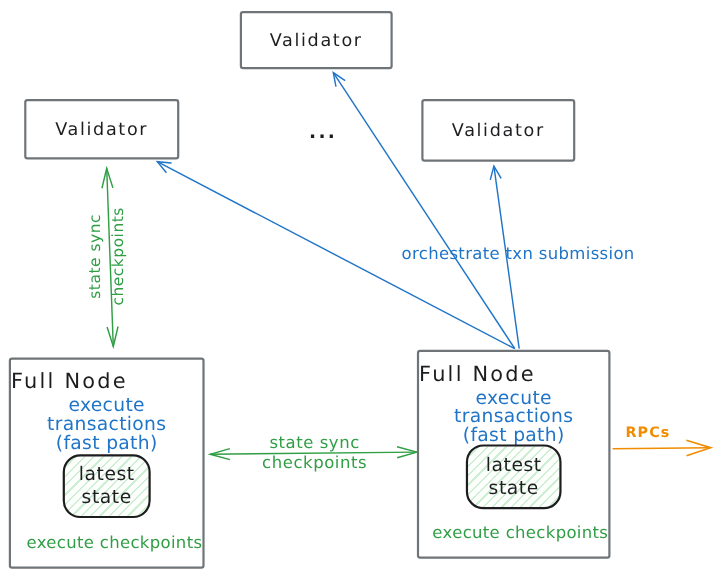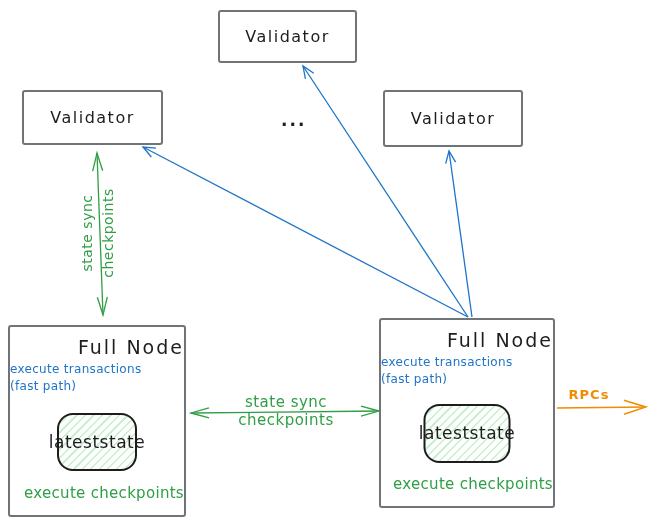--- a/index.html
+++ b/index.html
@@ -23,30 +23,30 @@
   .box{
     position:absolute;background:#fff;border:2px solid var(--c-box_border);
     border-radius:3px;box-sizing:border-box;
   }
   .validator{display:flex;align-items:center;justify-content:center;
     font-size:16px;letter-spacing:1.5px;}
 
   .ellipsis{position:absolute;left:281px;top:110px;font-size:17px;font-weight:bold;
     letter-spacing:2px;color:var(--c-ink);}
 
-  .fn-title{position:absolute;top:9px;left:0;right:0;text-align:right;
+  .fn-title{position:absolute;top:9px;left:0;right:0;text-align:left;
     font-size:19px;letter-spacing:2px;color:var(--c-ink);}
-  .fn-exec{position:absolute;top:34px;left:0;right:0;text-align:left;
-    font-size:12px;line-height:17px;letter-spacing:0.3px;color:var(--c-blue);}
+  .fn-exec{position:absolute;top:34px;left:0;right:0;text-align:center;
+    font-size:17px;line-height:17px;letter-spacing:0.3px;color:var(--c-blue);}
   .fn-footer{position:absolute;bottom:13px;left:0;right:0;text-align:right;
     font-size:15px;letter-spacing:0.3px;color:var(--c-green);}
   .state-box{
     position:absolute;left:50%;transform:translateX(-50%);
     border:2px solid var(--c-ink);border-radius:16px;box-sizing:border-box;
-    display:flex;flex-direction:row;align-items:center;justify-content:center;
+    display:flex;flex-direction:column;align-items:center;justify-content:center;
     font-size:17px;line-height:21px;letter-spacing:0.5px;color:var(--c-ink);
     background:repeating-linear-gradient(135deg,
       var(--c-state_fill_hatch) 0px, var(--c-state_fill_hatch) 1.5px,
       rgba(255,255,255,0) 1.5px, rgba(255,255,255,0) 6px) #fdfffd;
   }
 
   .vlabel{
     position:absolute;left:98px;top:233px;
     transform:translate(-50%,-50%) rotate(-90deg);
     text-align:center;white-space:nowrap;
@@ -140,16 +140,17 @@
   <div class="vlabel">
     <div>state sync</div>
     <div>checkpoints</div>
   </div>
 
   <div class="hlabel">
     <div>state sync</div>
     <div>checkpoints</div>
   </div>
 
+  <div class="orchestrate">orchestrate txn submission</div>
 
   <div class="rpcs">RPCs</div>
 
 </div>
 
 </body></html>

